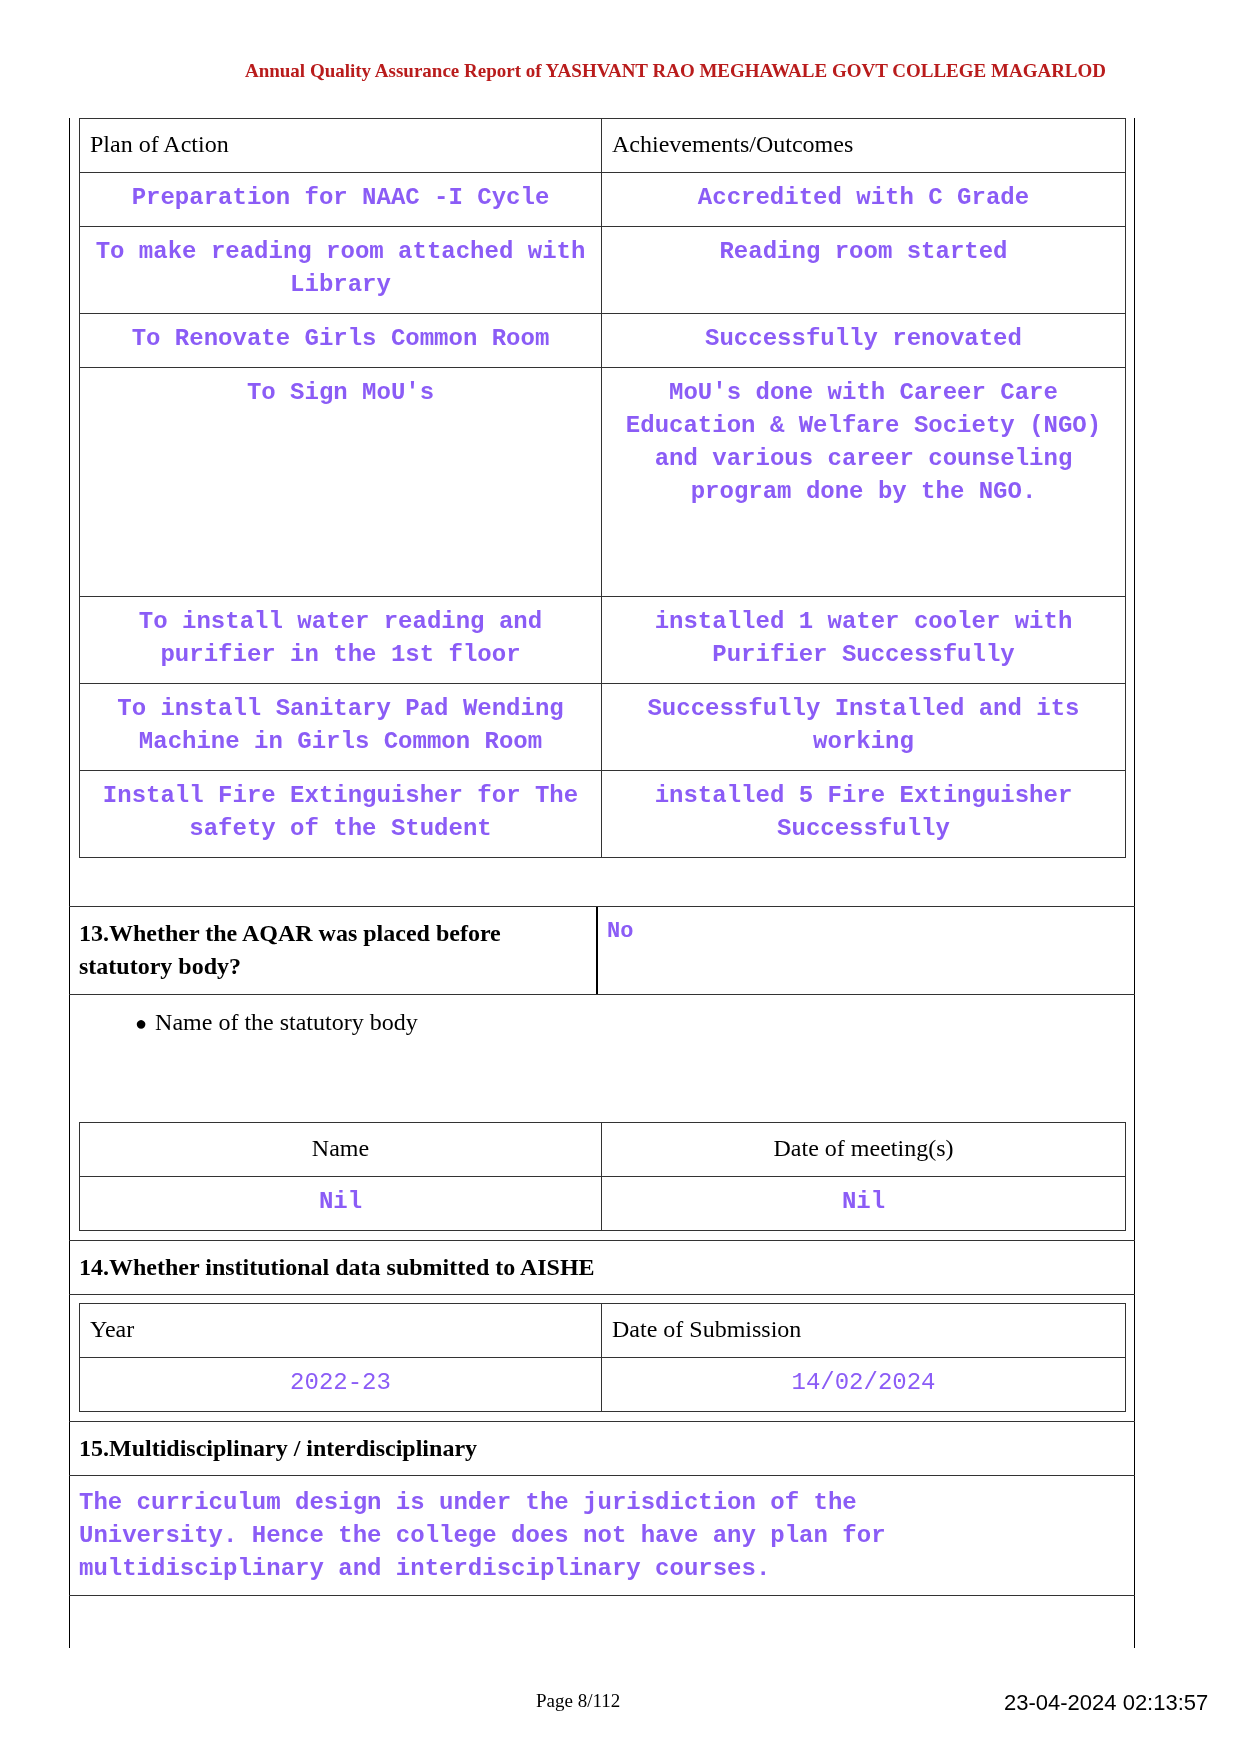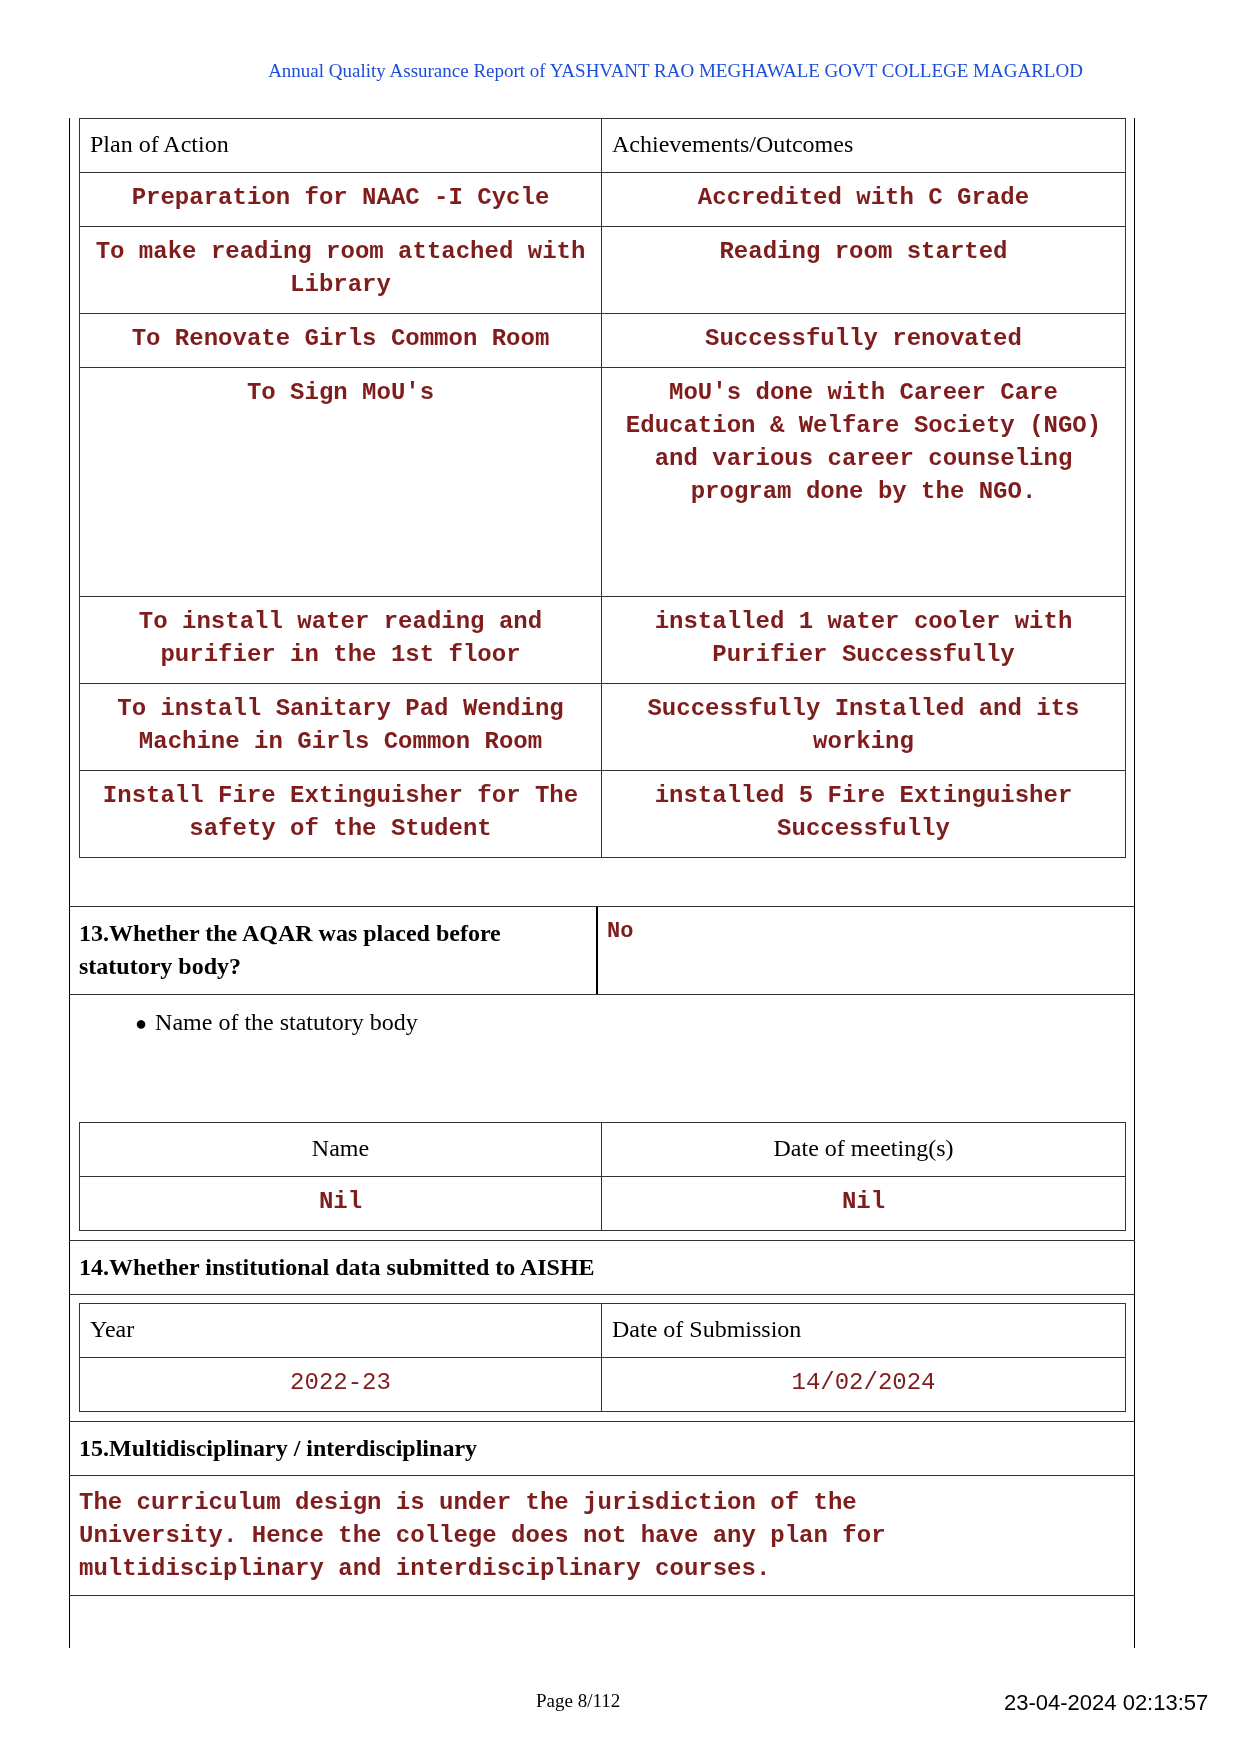--- a/index.html
+++ b/index.html
@@ -2,22 +2,22 @@
 <html><head>
   <meta charset="utf-8">
   <style>
     * { box-sizing: border-box; margin: 0; padding: 0; }
     html, body { width: 1241px; height: 1754px; background: #ffffff; }
     body { position: relative; font-family: "Liberation Serif", serif; color: #000; }
 
     .page-header {
       position: absolute; left: 0; top: 60px; width: 1241px;
       text-align: center; padding-left: 110px;
-      font-family: "Liberation Serif", serif; font-weight: normal;
-      font-size: 19px; color: #1d4ed8;
+      font-family: "Liberation Serif", serif; font-weight: bold;
+      font-size: 19px; color: #b91c1c;
     }
 
     
     .frame {
       position: absolute; left: 69px; top: 118px; width: 1066px; height: 1530px;
       border-left: 1.5px solid #000; border-right: 1.5px solid #000;
     }
 
     .inner-table {
       position: absolute; left: 79px; width: 1046px;
@@ -27,21 +27,21 @@
       border: 1.5px solid #333; vertical-align: top;
     }
     .inner-table col.c1 { width: 522px; }
     .inner-table col.c2 { width: 524px; }
 
     .hdr-left { font-family: "Liberation Serif", serif; font-size: 24px; padding: 12px 10px 0 10px; height: 54px; }
     .hdr-center { font-family: "Liberation Serif", serif; font-size: 24px; text-align: center; padding: 12px 10px 0 10px; height: 54px; }
 
     .mono {
       font-family: "Liberation Mono", monospace; font-weight: bold;
-      color: #7f1d1d; font-size: 24px; line-height: 33px;
+      color: #8b5cf6; font-size: 24px; line-height: 33px;
     }
     .mono.center { text-align: center; padding: 8px 8px 12px 8px; }
 
     .row-band {
       position: absolute; left: 69px; width: 1066px;
       border-top: 1.5px solid #333;
     }
     .q-label {
       font-family: "Liberation Serif", serif; font-weight: bold; font-size: 24px; line-height: 33px;
     }

